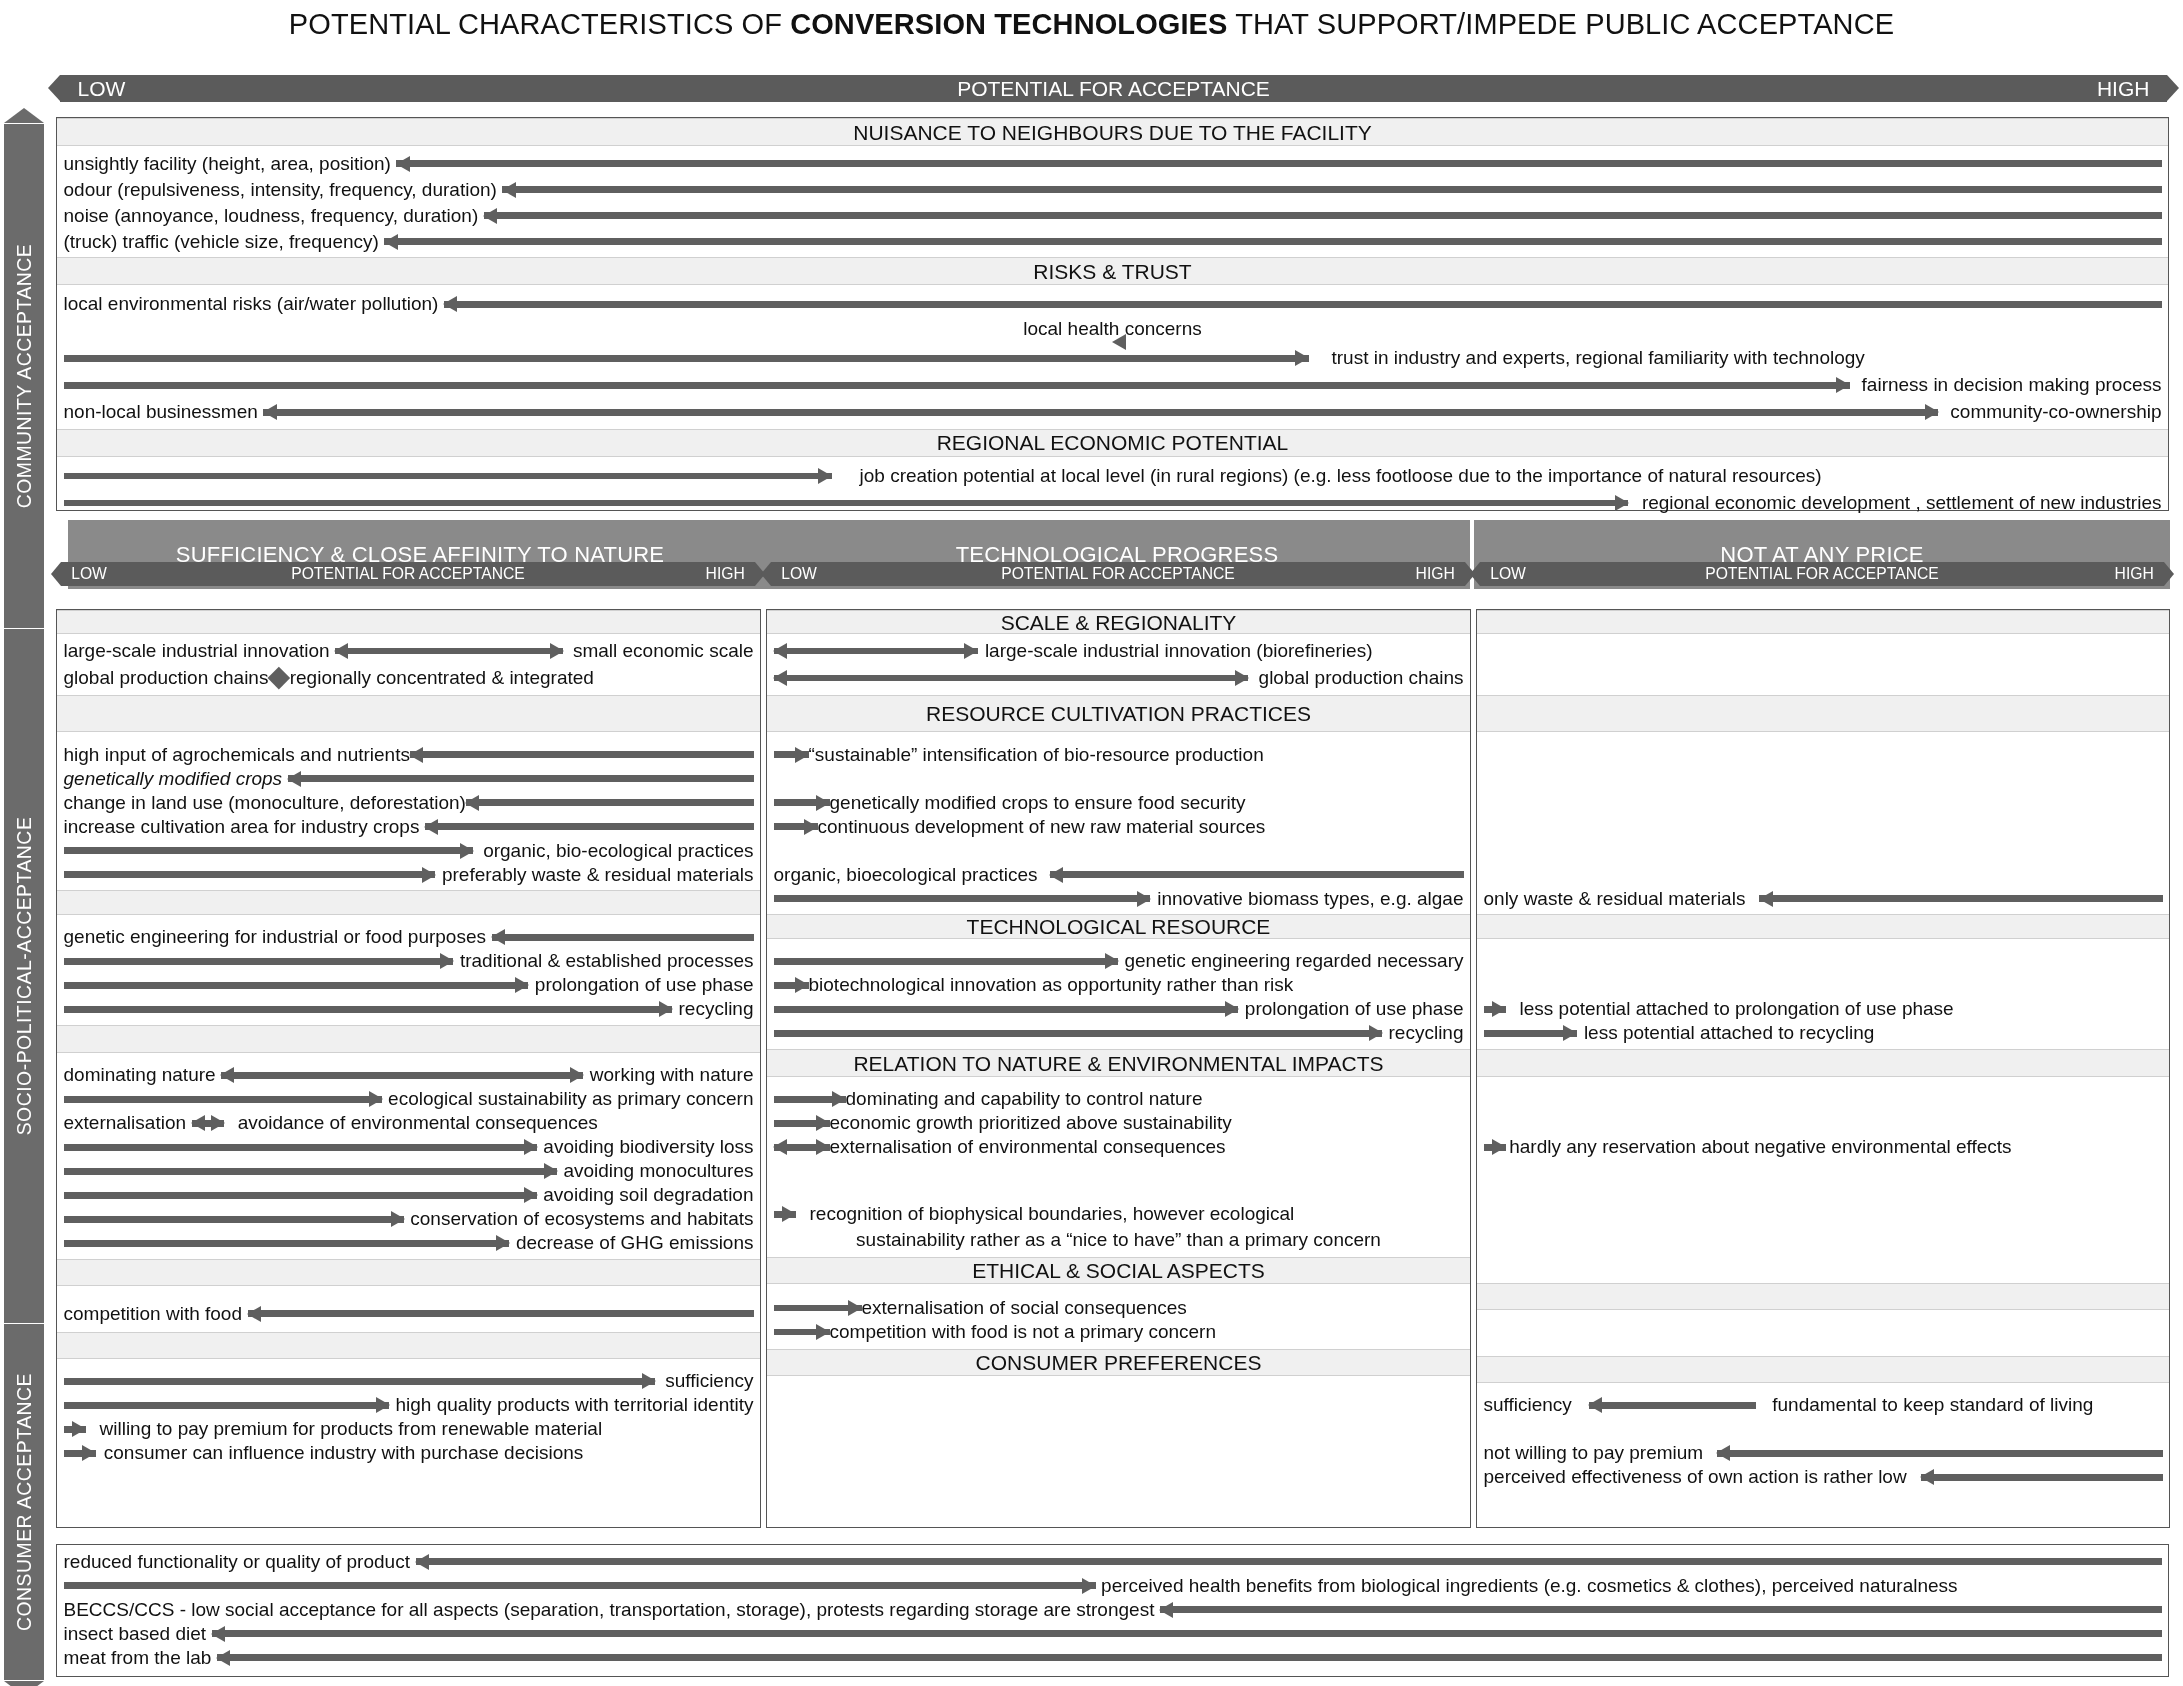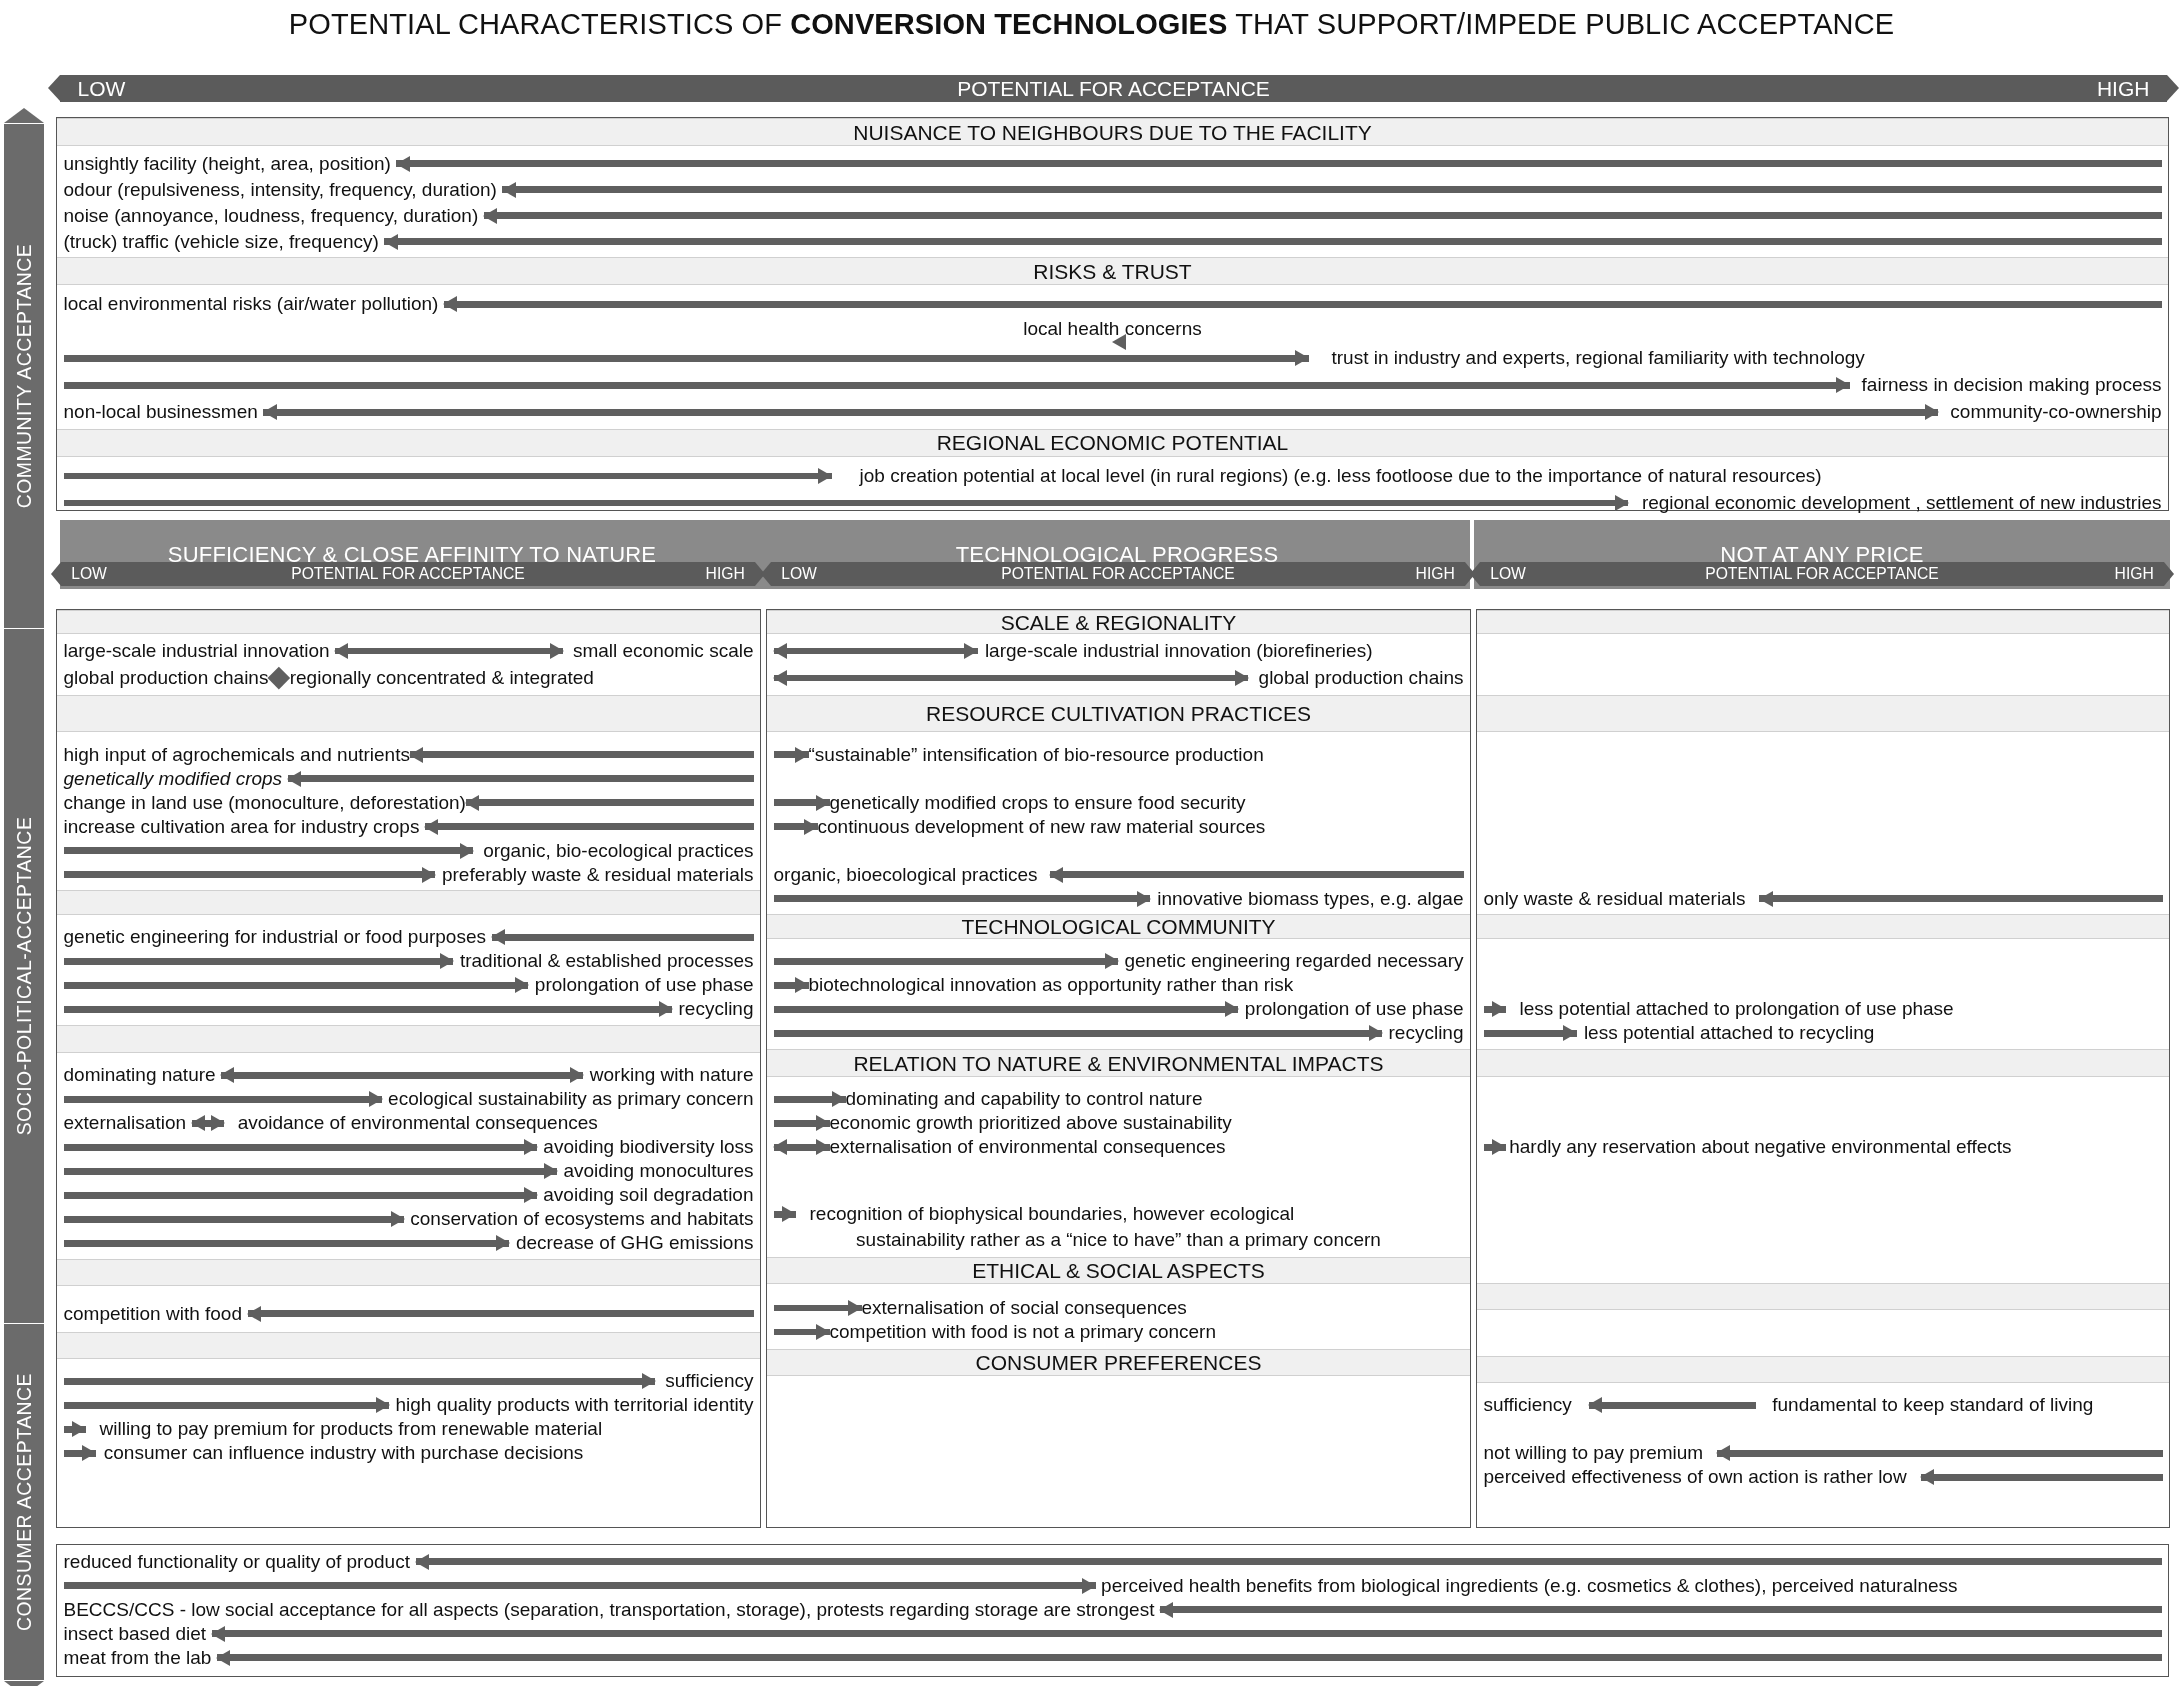--- a/index.html
+++ b/index.html
@@ -95,21 +95,21 @@
   }
 
   
   .cathead {
     position:absolute; height:69px;
     background:#8a8a8a; color:#fff;
     display:flex; align-items:center; justify-content:center;
     font-size:22px; letter-spacing:0.2px;
     border-right:1.4px solid #fff;
   }
-  #cat1 { left:60px;  top:520px; width:705px; }
+  #cat1 { left:68px;  top:520px; width:705px; }
   #cat2 { left:764px; top:520px; width:707px; }
   #cat3 { left:1474px; top:520px; width:696px; border-right:none; }
 
   .minscale { height:24px; font-size:15.7px; top:562px; }
   #ms1 { left:61px;  width:694px; }
   #ms2 { left:771px; width:694px; }
   #ms3 { left:1480px; width:684px; }
   .minscale .lo { left:10.2px; }
   .minscale .hi { right:10.2px; }
   .minscale::before { left:-10.2px; border-top-width:12px; border-bottom-width:12px; border-right-width:10.2px; }
@@ -479,21 +479,21 @@
       <span class="gap6 sp" style="width:12px;"></span>
       <span class="arrow l grow"></span>
     </div>
     <div class="row" style="height:24px;">
       <span class="arrow r grow"></span>
       <span class="gap6 sp" style="width:7.4px;"></span>
       <span class="rowtext">innovative biomass types, e.g. algae</span>
     </div>
   </div>
 
-  <div class="sect" style="height:25px;">TECHNOLOGICAL COMMUNITY</div>
+  <div class="sect" style="height:25px;">TECHNOLOGICAL RESOURCE</div>
   <div style="padding:10.2px 6.5px 3.7px 6.5px;">
     <div class="row" style="height:24px;">
       <span class="arrow r grow"></span>
       <span class="gap6 sp" style="width:6.5px;"></span>
       <span class="rowtext">genetic engineering regarded necessary</span>
     </div>
     <div class="row" style="height:24px;">
       <span class="arrow r" style="width:35px;"></span>
       <span class="rowtext">biotechnological innovation as opportunity rather than risk</span>
     </div>

